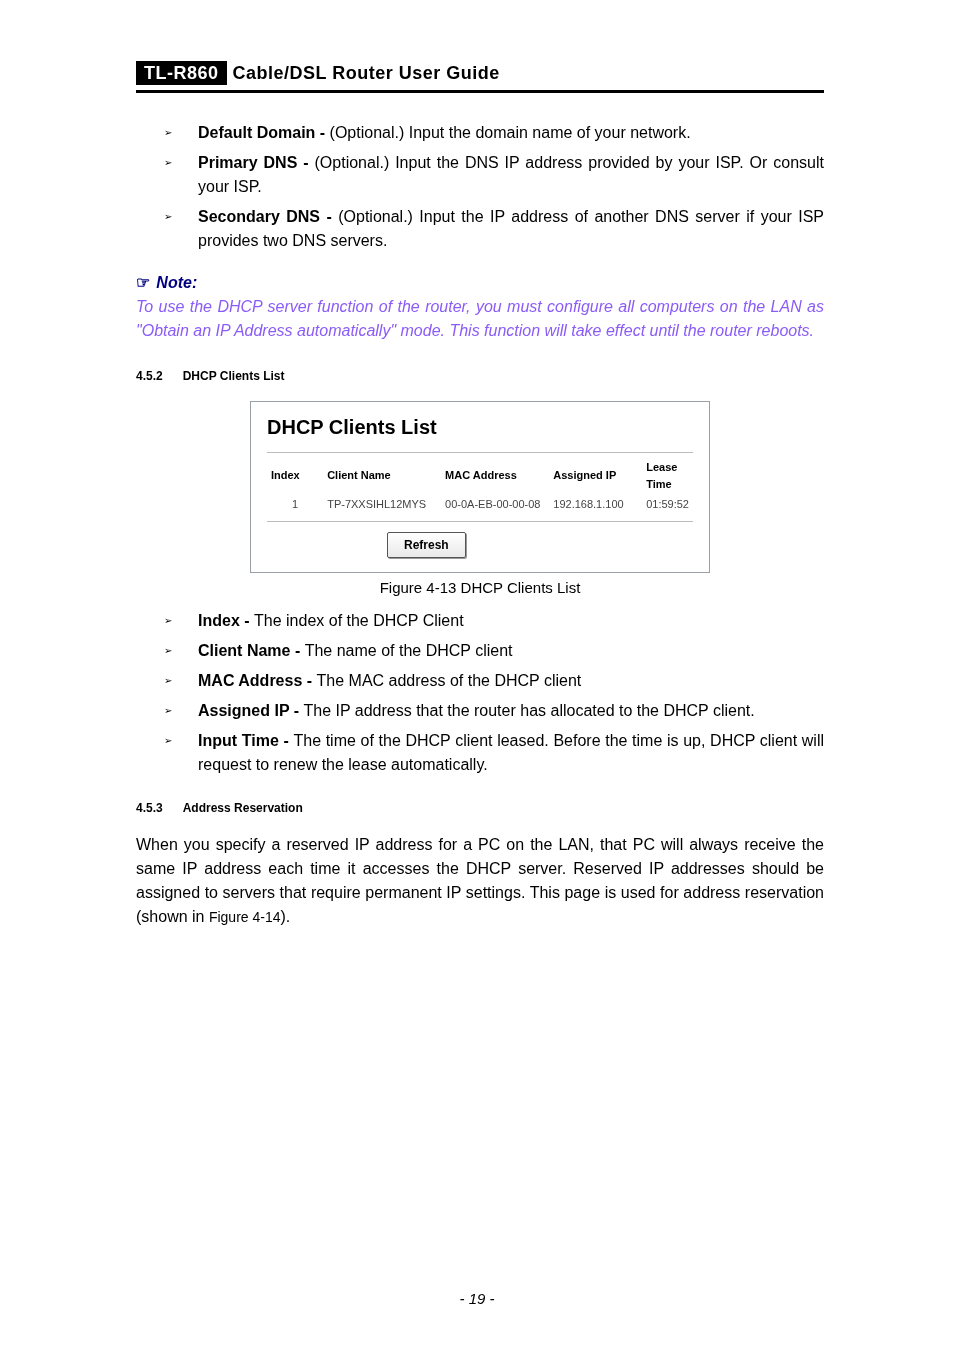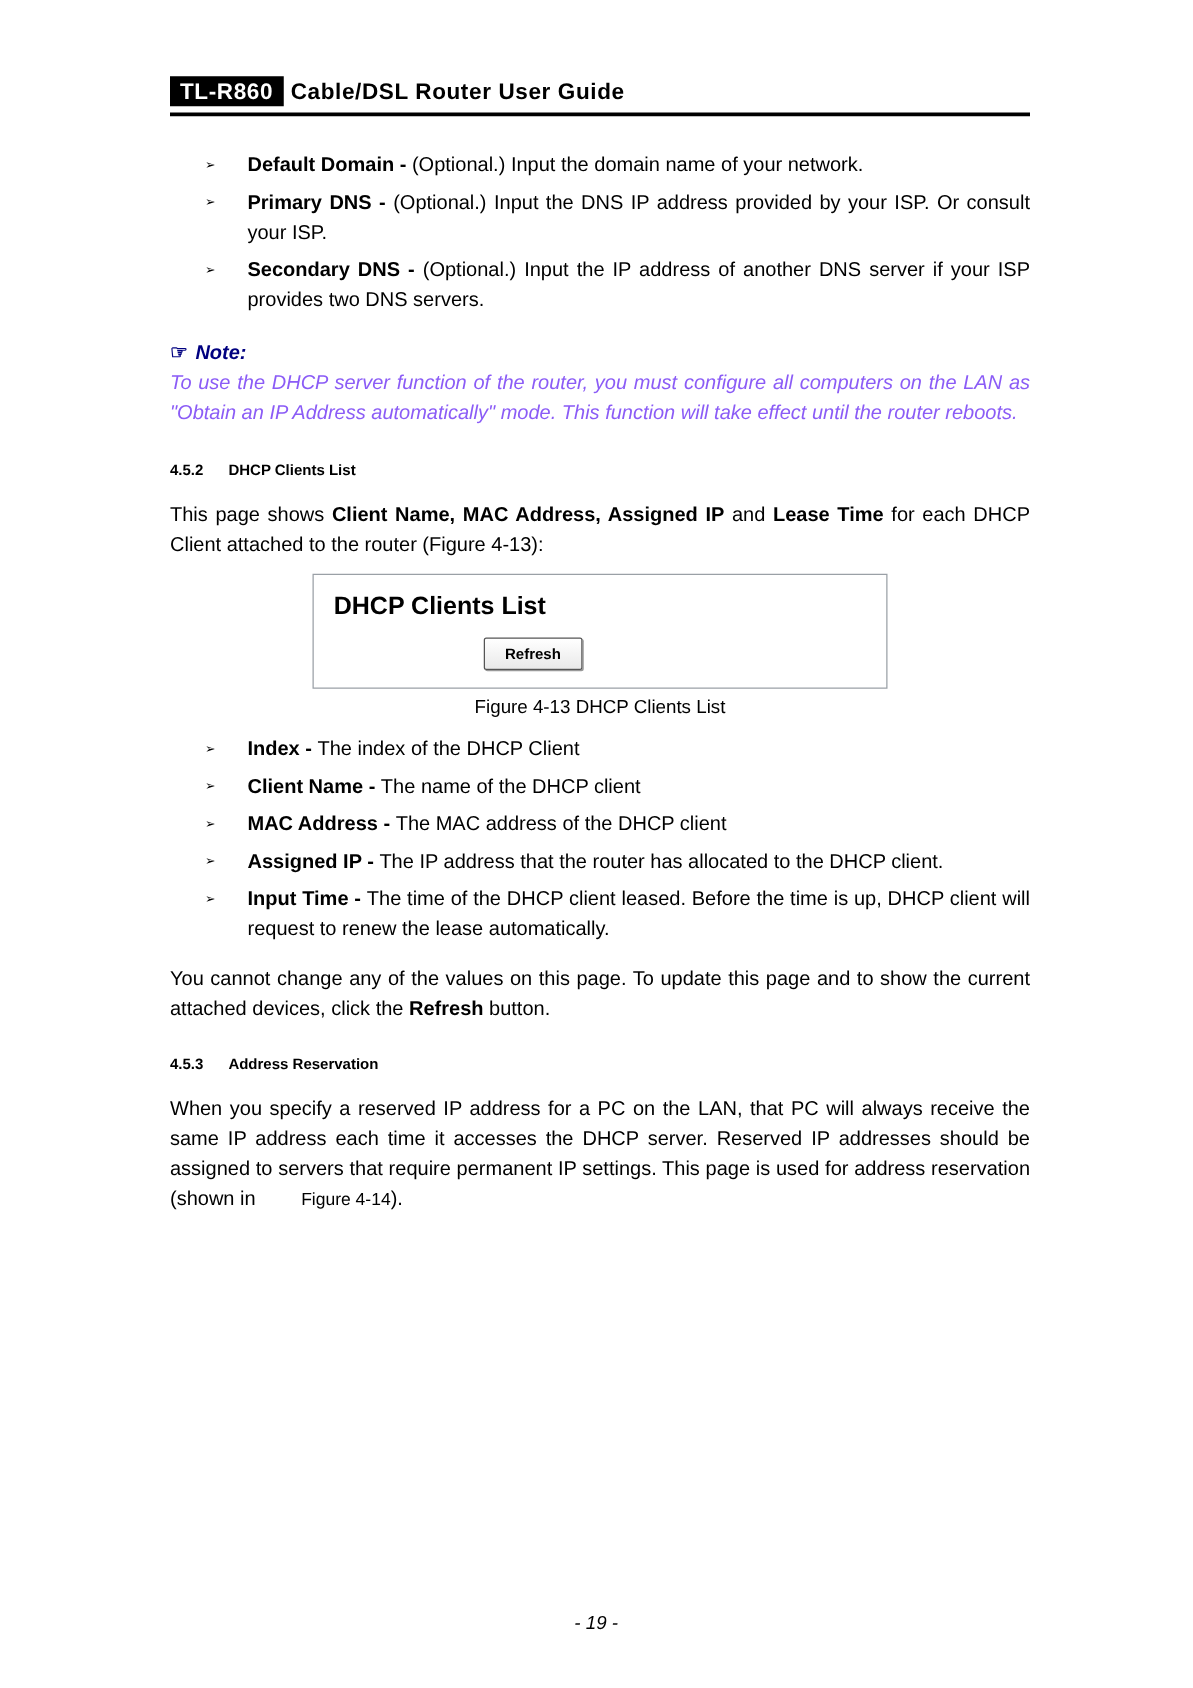--- a/index.html
+++ b/index.html
@@ -158,48 +158,60 @@
 
   <div class="note-head">
     <span class="hand">☞</span><span>Note:</span>
   </div>
   <div class="note-body">To use the DHCP server function of the router, you must configure all computers on the LAN as "Obtain an IP Address automatically" mode. This function will take effect until the router reboots.</div>
 
   <div class="h-sec">
     <span class="num">4.5.2</span><span>DHCP Clients List</span>
   </div>
 
-  <p class="body">
-    <span>This page shows </span><b>Client Name, MAC Address, Assigned IP</b><span> and </span><b>Lease Time</b><span> for each DHCP Client attached to the router (Figure 4-13):</span>
-  </p>
 
   <div class="figure-wrap">
     <div class="figure-box">
       <div class="fig-title">DHCP Clients List</div>
+      <table class="fig-table">
+        <tbody>
+            <tr>
+          <th style="width:55px;">Index</th>
+          <th style="width:120px;">Client Name</th>
+          <th style="width:120px;">MAC Address</th>
+          <th style="width:90px;">Assigned IP</th>
+          <th>Lease Time</th>
+        </tr>
+        <tr>
+          <td class="cidx">1</td>
+          <td>TP-7XXSIHL12MYS</td>
+          <td>00-0A-EB-00-00-08</td>
+          <td>192.168.1.100</td>
+          <td>01:59:52</td>
+        </tr>
+      </tbody>
+        </table>
       <div class="refresh-wrap">
         <span class="refresh-btn">Refresh</span>
       </div>
     </div>
     <div class="caption">Figure 4-13 DHCP Clients List</div>
   </div>
 
   <ul class="arrow-list">
     <li><span class="term">Index - </span><span>The index of the DHCP Client</span></li>
     <li><span class="term">Client Name - </span><span>The name of the DHCP client</span></li>
     <li><span class="term">MAC Address - </span><span>The MAC address of the DHCP client</span></li>
     <li><span class="term">Assigned IP - </span><span>The IP address that the router has allocated to the DHCP client.</span></li>
     <li><span class="term">Input Time - </span><span>The time of the DHCP client leased. Before the time is up, DHCP client will request to renew the lease automatically.</span></li>
   </ul>
 
-  <p class="body" style="margin-top:14px;">
-    <span>You cannot change any of the values on this page. To update this page and to show the current attached devices, click the </span><b>Refresh</b><span> button.</span>
-  </p>
 
   <div class="h-sec">
     <span class="num">4.5.3</span><span>Address Reservation</span>
   </div>
 
   <p class="body" style="margin-top:14px;">
-    <span>When you specify a reserved IP address for a PC on the LAN, that PC will always receive the same IP address each time it accesses the DHCP server. Reserved IP addresses should be assigned to servers that require permanent IP settings. This page is used for address reservation (shown in </span><span style="font-size:14px;margin-left:32px;">Figure 4-14</span><span>).</span>
+    <span>When you specify a reserved IP address for a PC on the LAN, that PC will always receive the same IP address each time it accesses the DHCP server. Reserved IP addresses should be assigned to servers that require permanent IP settings. This page is used for address reservation (shown in </span><span style="font-size:14px;">Figure 4-14</span><span>).</span>
   </p>
 
   <div class="footer-page">- 19 -</div>
 </div>
 
 </body></html>

